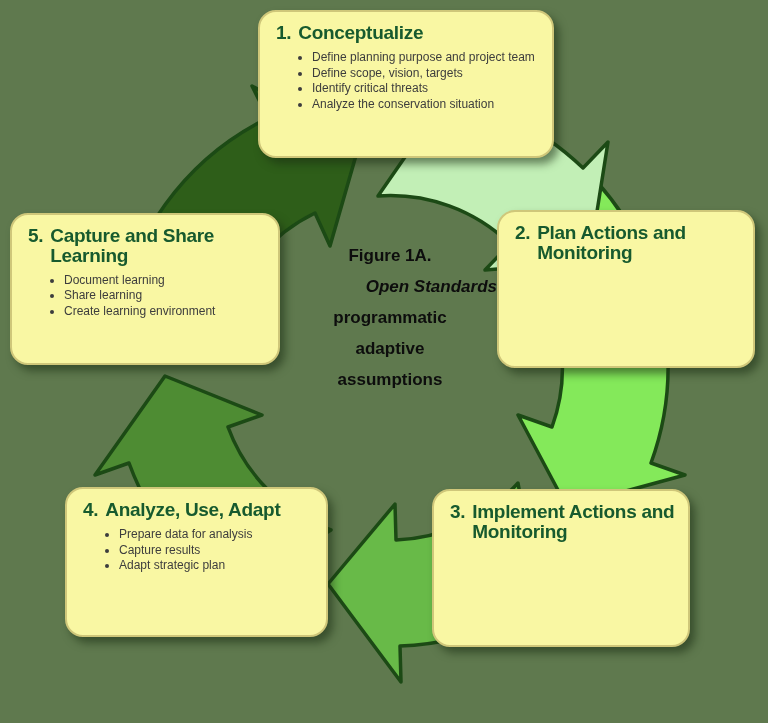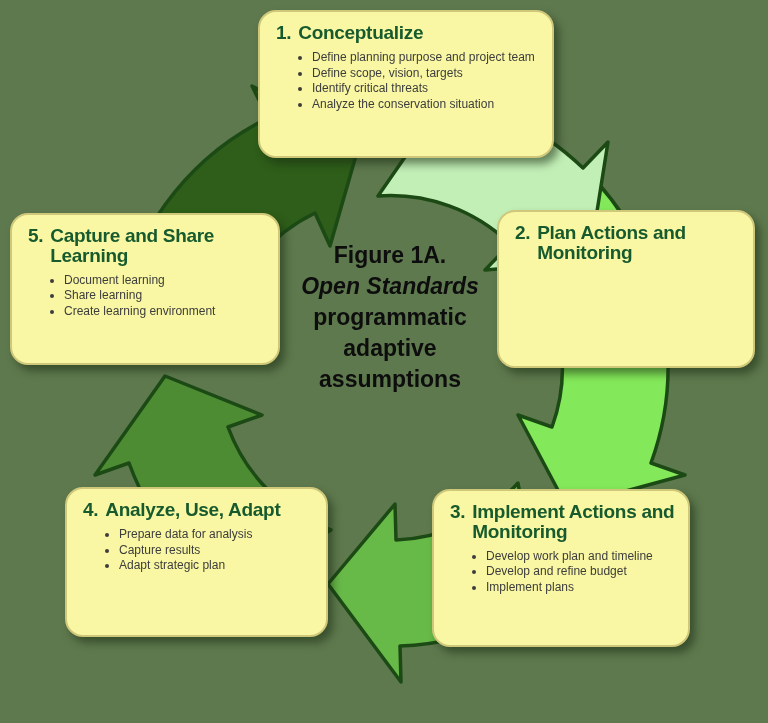--- a/index.html
+++ b/index.html
@@ -58,26 +58,26 @@
   #box3 { left: 432px; top: 489px; width: 258px; min-height: 158px; }
   #box4 { left: 65px;  top: 487px; width: 263px; min-height: 150px; }
   #box5 { left: 10px;  top: 213px; width: 270px; min-height: 152px; }
 
   .figure-caption {
     position: absolute;
     left: 283px; top: 240px;
     width: 214px;
     text-align: center;
     font-weight: bold;
-    font-size: 23px;
+    font-size: 17px;
     line-height: 31px;
     color: #0d0d0d;
   }
   .figure-caption .cap-line { display: block; }
-  .figure-caption .italic { font-style: italic; }
+  .figure-caption .italic { font-style: italic; text-align: right; }
 </style>
 </head>
 <body>
 
 <div class="stage">
 
   <svg class="arrows-svg" viewBox="0 0 768 723">
 
     <path d="M295,629 A278,278 0 0 1 129,463 L95,475 L165,376 L262,415 L228,427 A172,172 0 0 0 331,530 L278,563 Z" fill="#4e8c33"></path>
 
@@ -108,25 +108,20 @@
       <span class="num">2.</span>
       <span class="ttl">Plan Actions and Monitoring</span>
     </div>
   </div>
 
   <div class="step-box" id="box3">
     <div class="step-heading">
       <span class="num">3.</span>
       <span class="ttl">Implement Actions and Monitoring</span>
     </div>
-    <ul>
-      <li>Develop work plan and timeline</li>
-      <li>Develop and refine budget</li>
-      <li>Implement plans</li>
-    </ul>
   </div>
 
   <div class="step-box" id="box4">
     <div class="step-heading">
       <span class="num">4.</span>
       <span class="ttl">Analyze, Use, Adapt</span>
     </div>
     <ul>
       <li>Prepare data for analysis</li>
       <li>Capture results</li>

